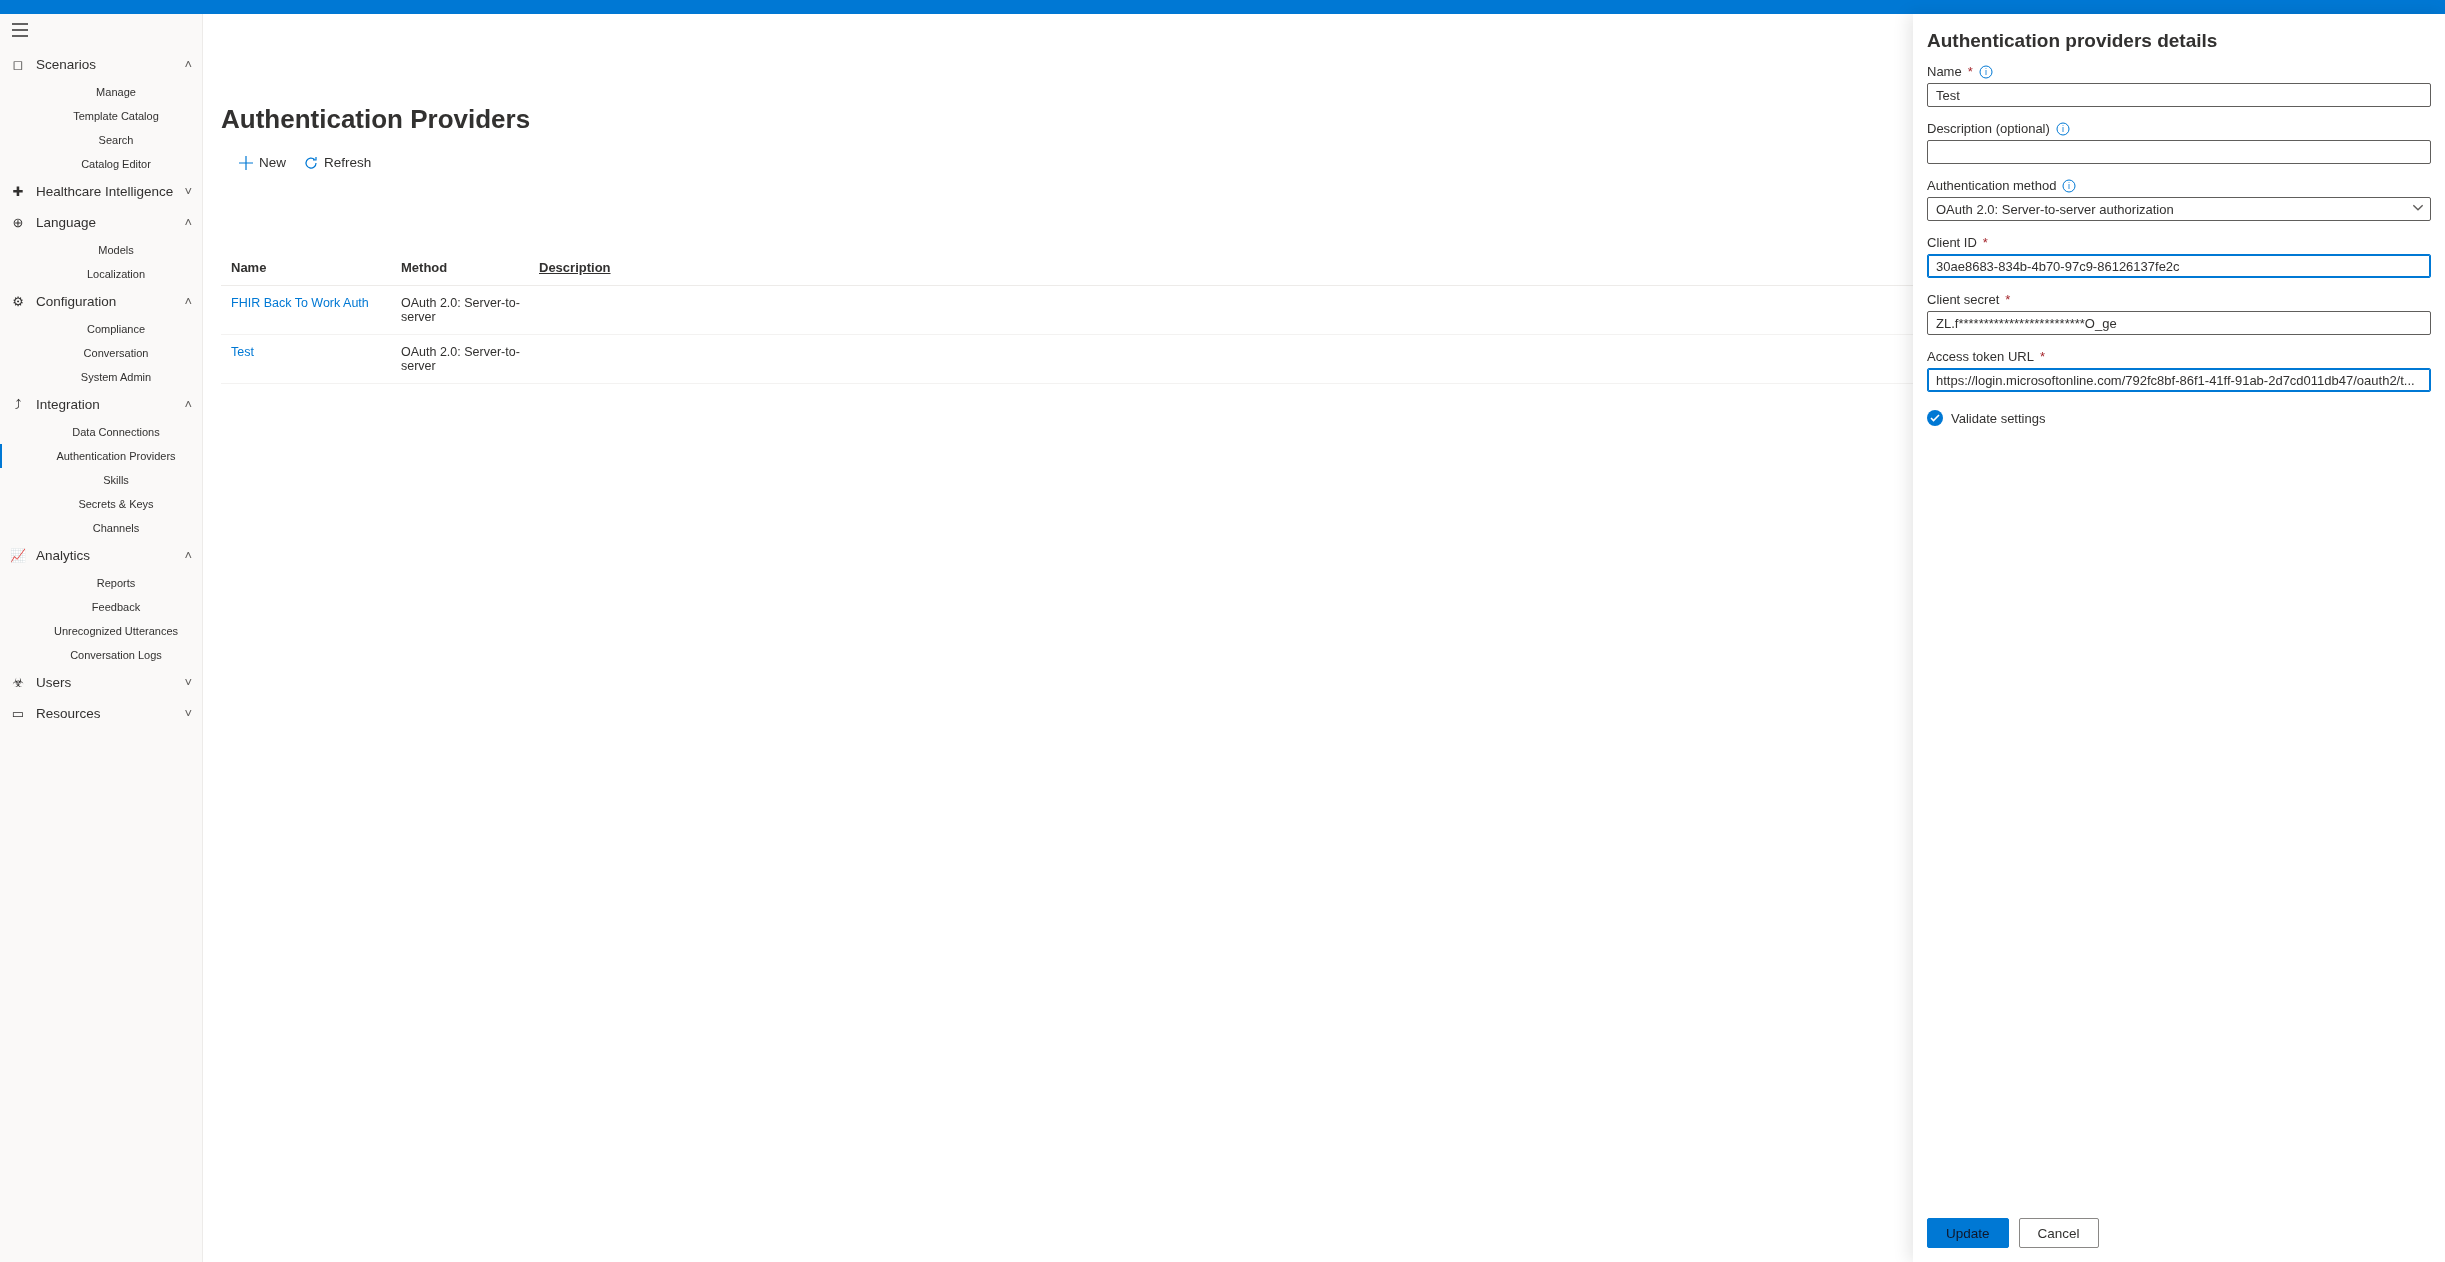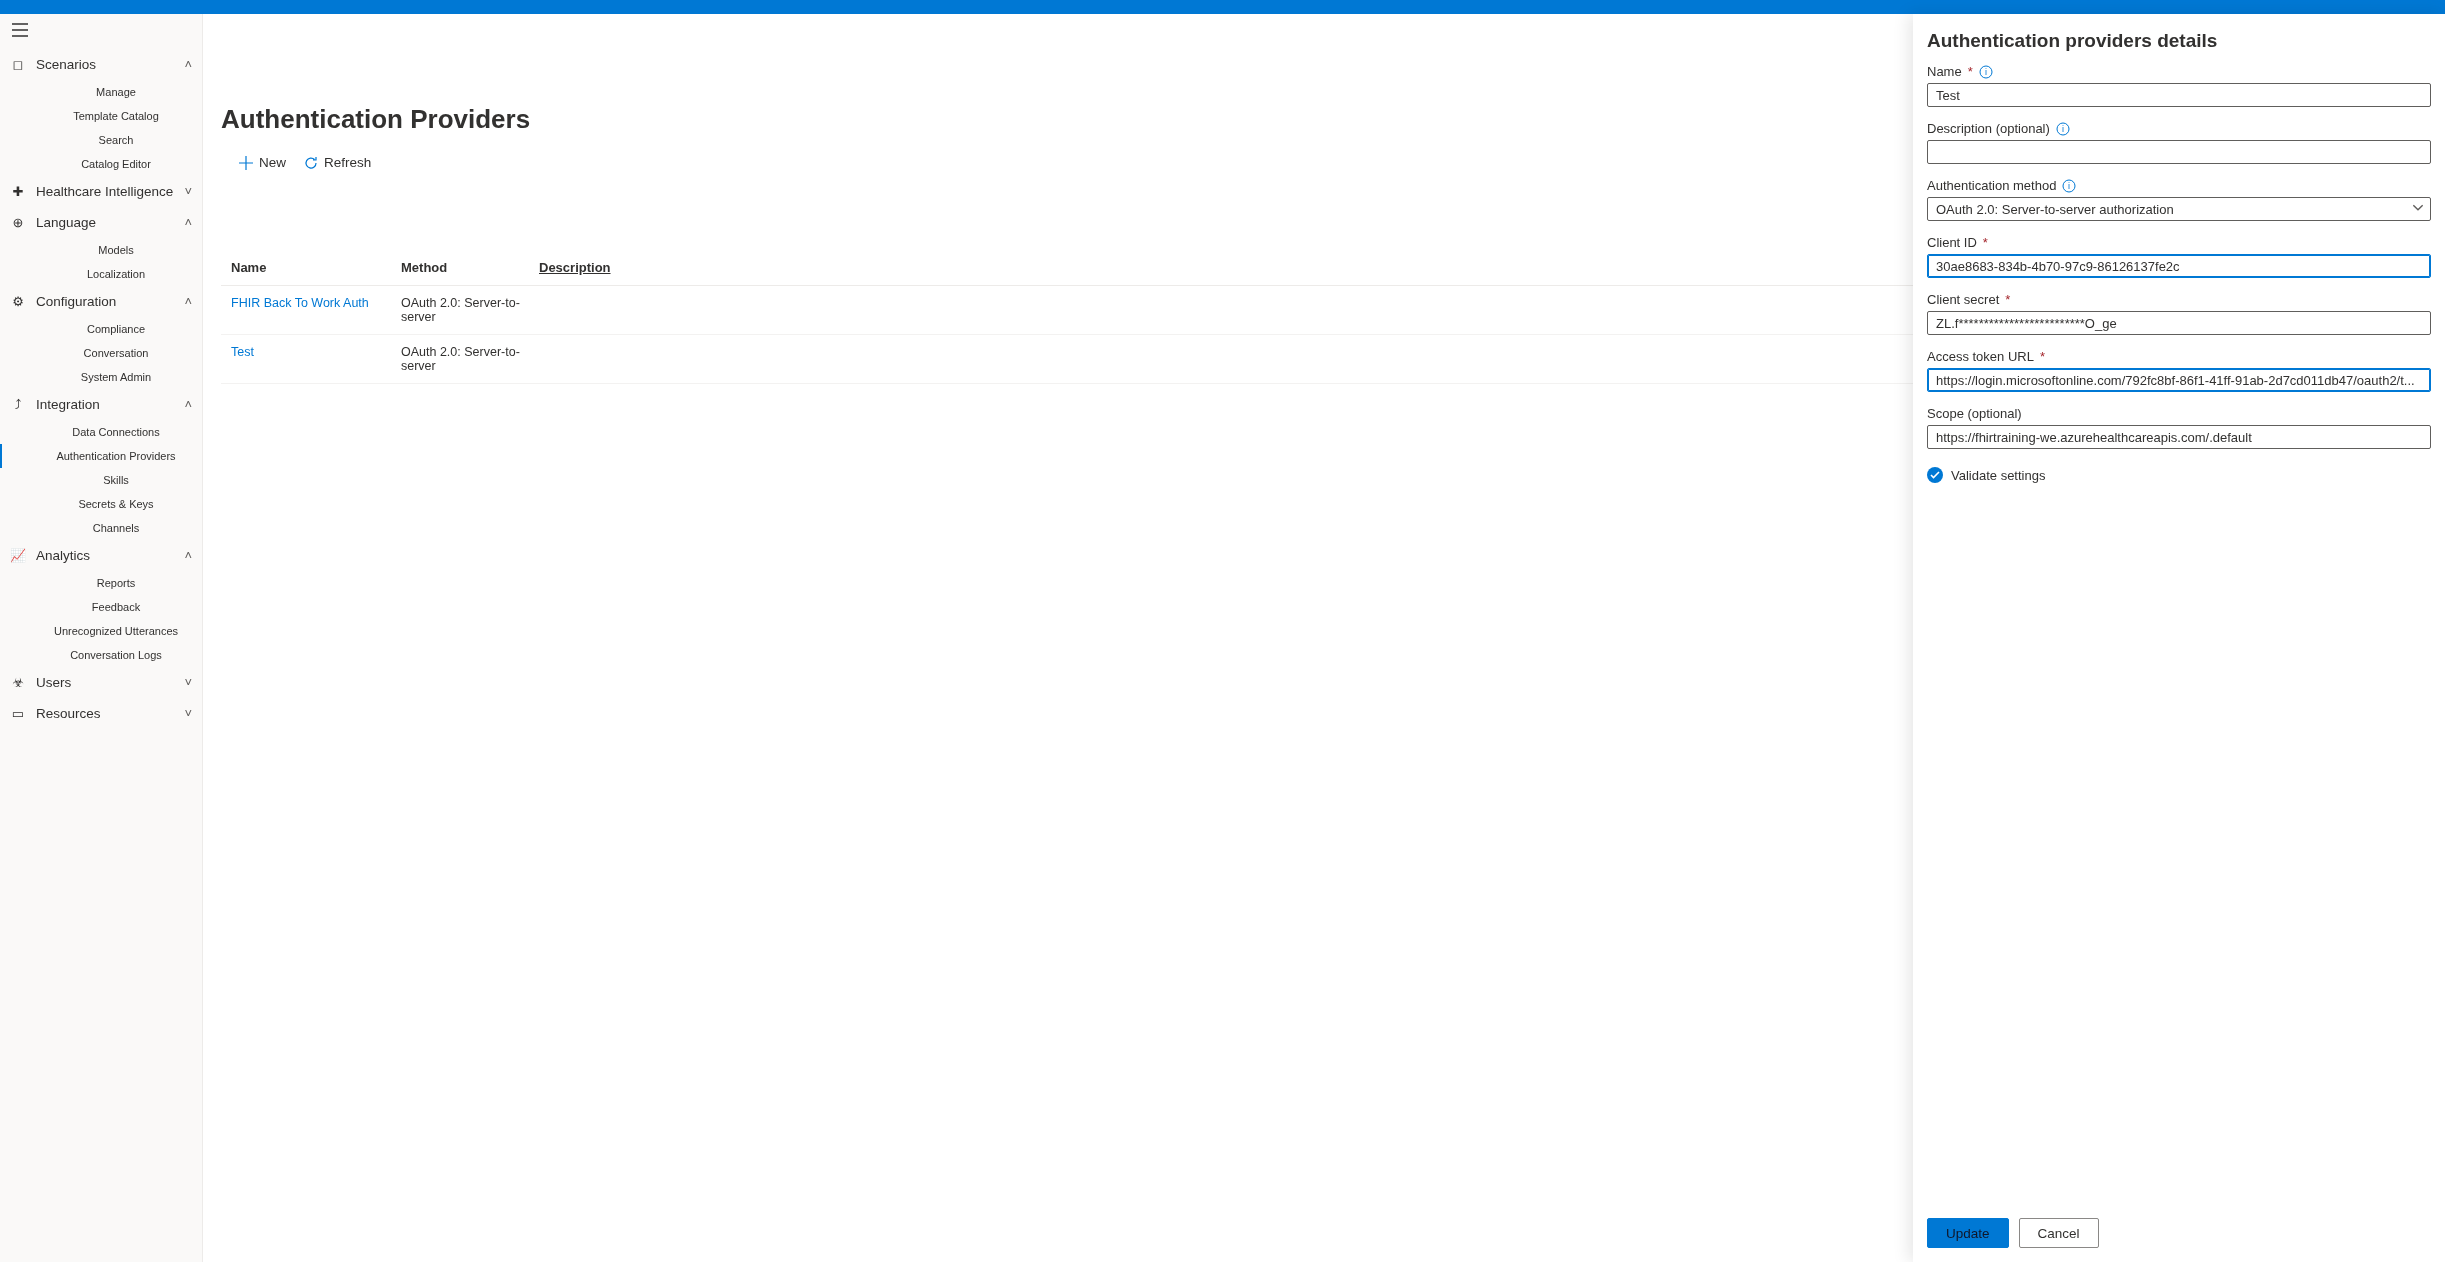--- a/index.html
+++ b/index.html
@@ -235,26 +235,20 @@
       </div>
 
       <div class="field">
         <div class="field-label">
           <span>Access token URL</span> 
             <span class="req">*</span>
         </div>
         <input class="txt focus" value="https://login.microsoftonline.com/792fc8bf-86f1-41ff-91ab-2d7cd011db47/oauth2/t..." style="">
       </div>
 
-      <div class="field">
-        <div class="field-label">
-          <span>Scope (optional)</span>
-        </div>
-        <input class="txt" value="https://fhirtraining-we.azurehealthcareapis.com/.default" style="">
-      </div>
 
       <div class="validate">
         <span class="checkcircle">
           <svg viewBox="0 0 10 10">
               <path d="M1 5l2.5 2.5L9 2" fill="none" stroke="currentColor" stroke-width="1.6"></path>
             </svg>
         </span>
         <span>Validate settings</span>
       </div>
 

